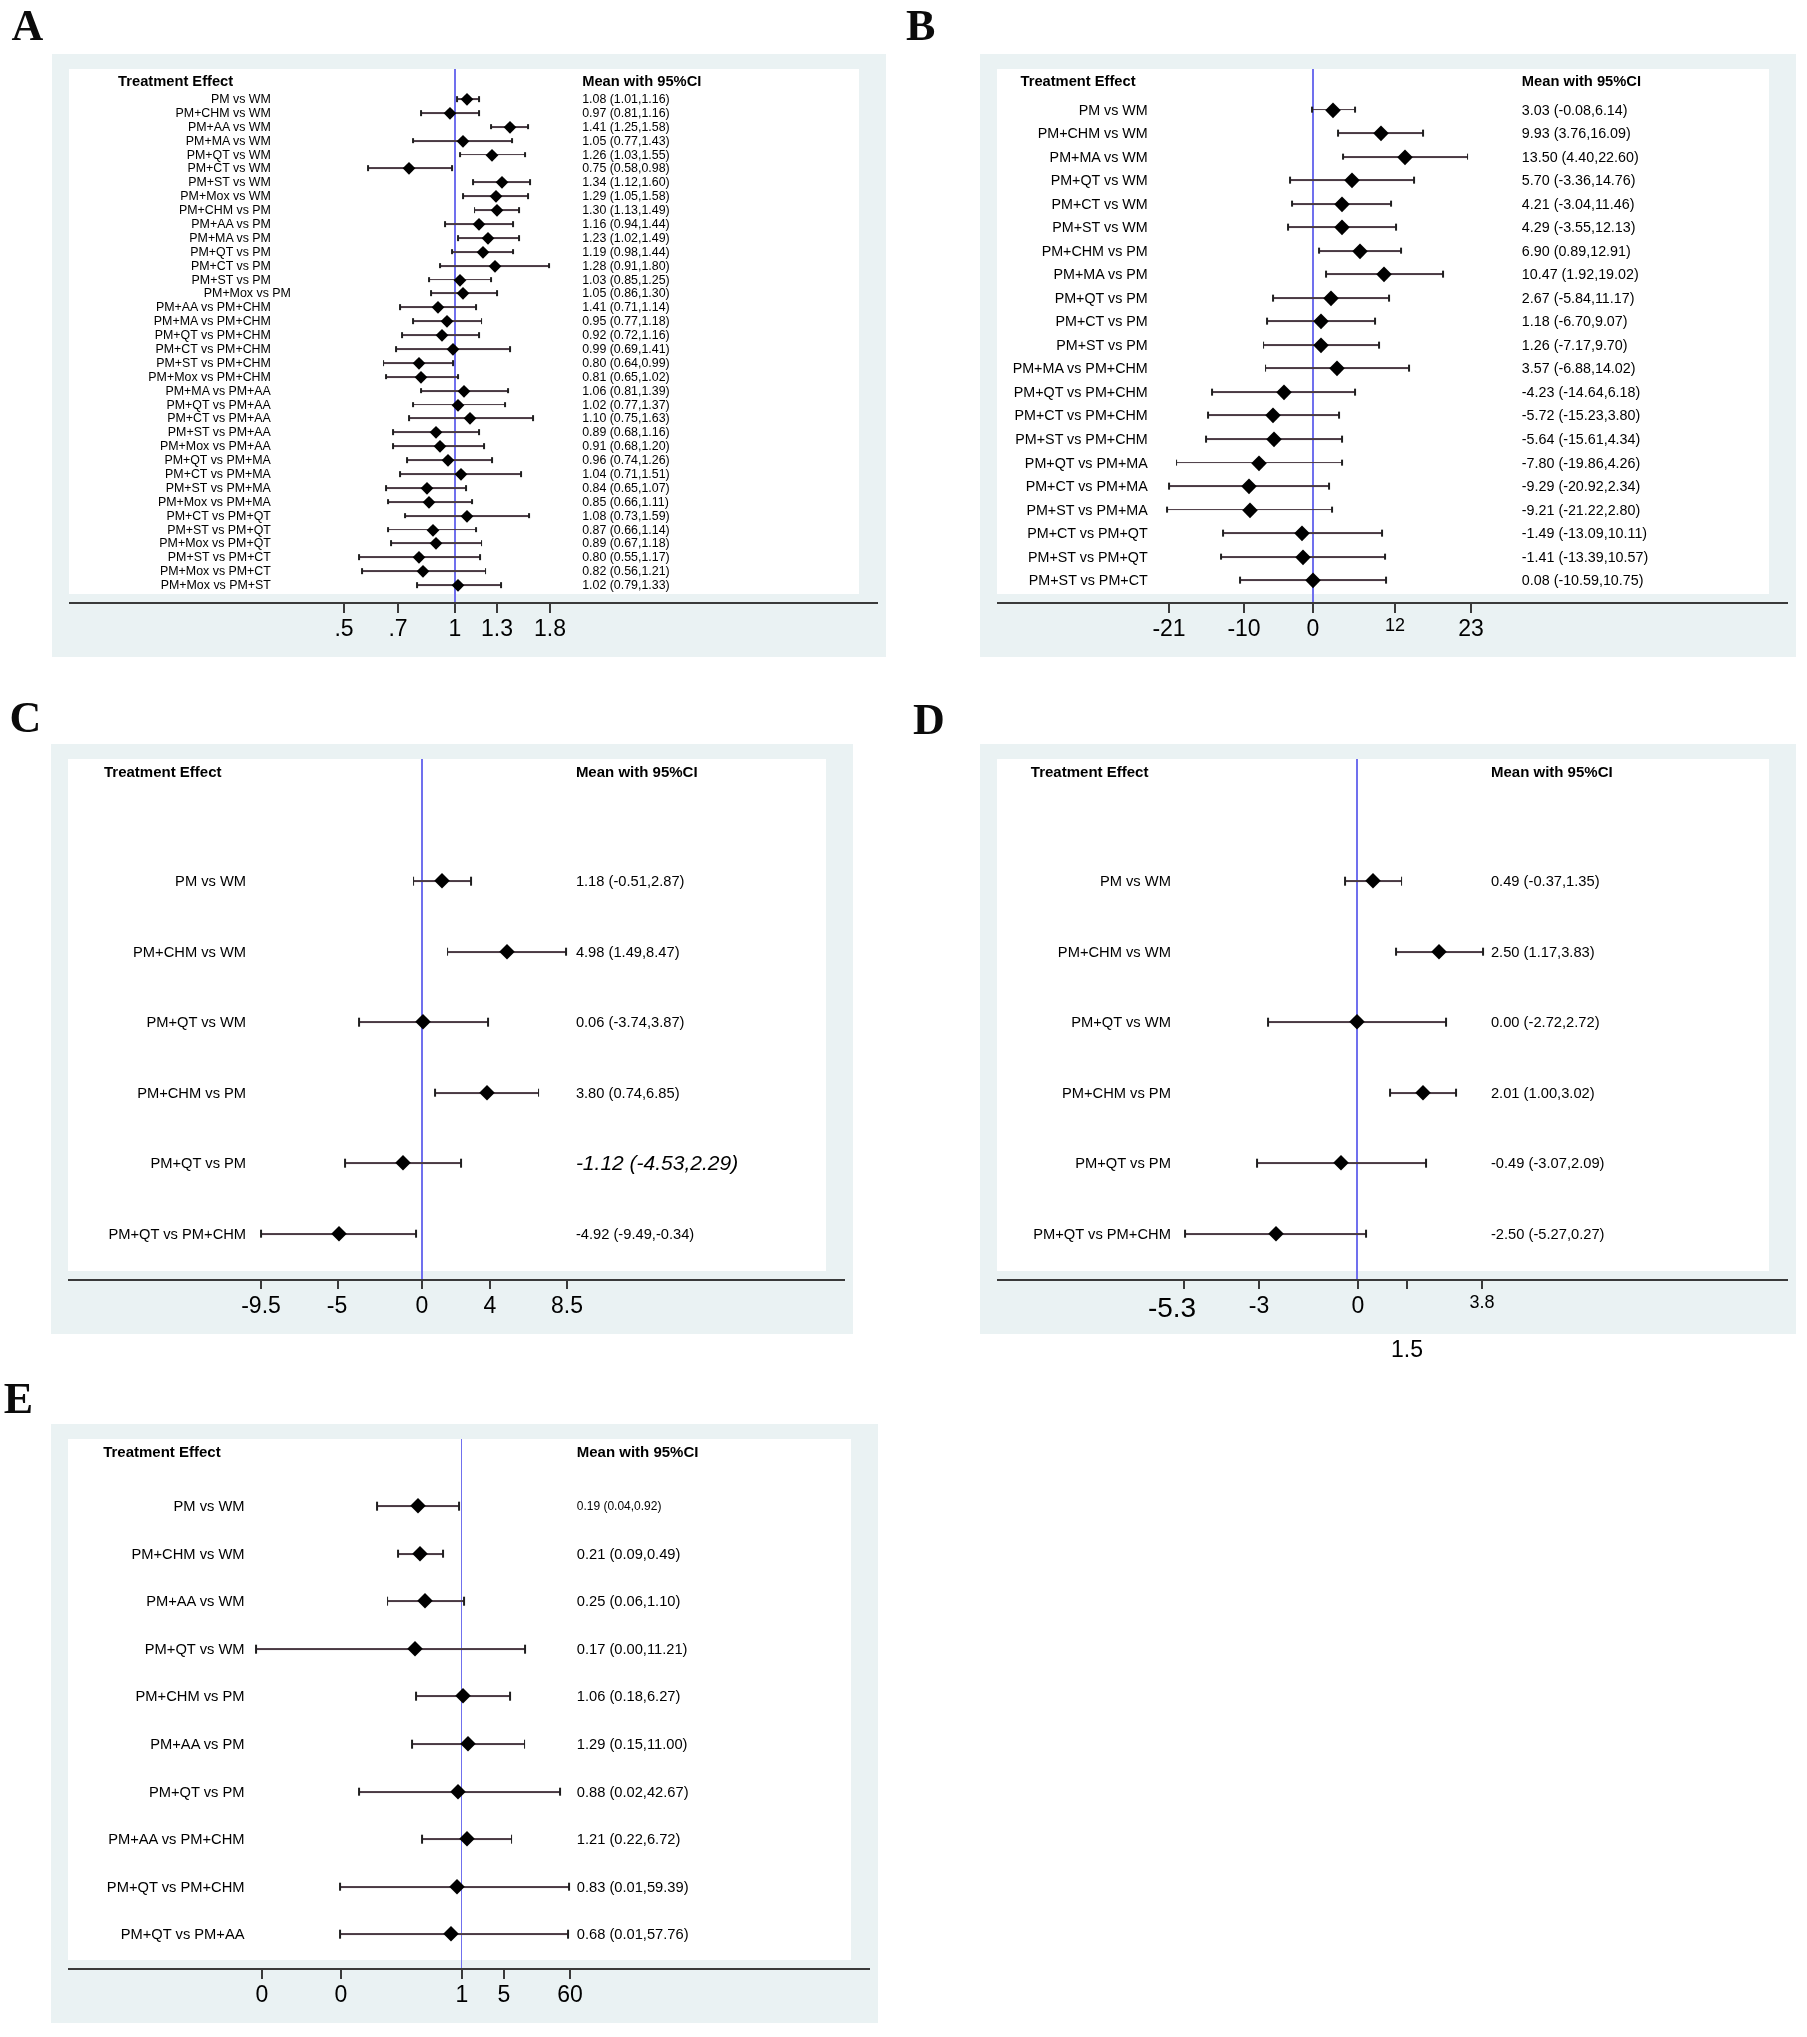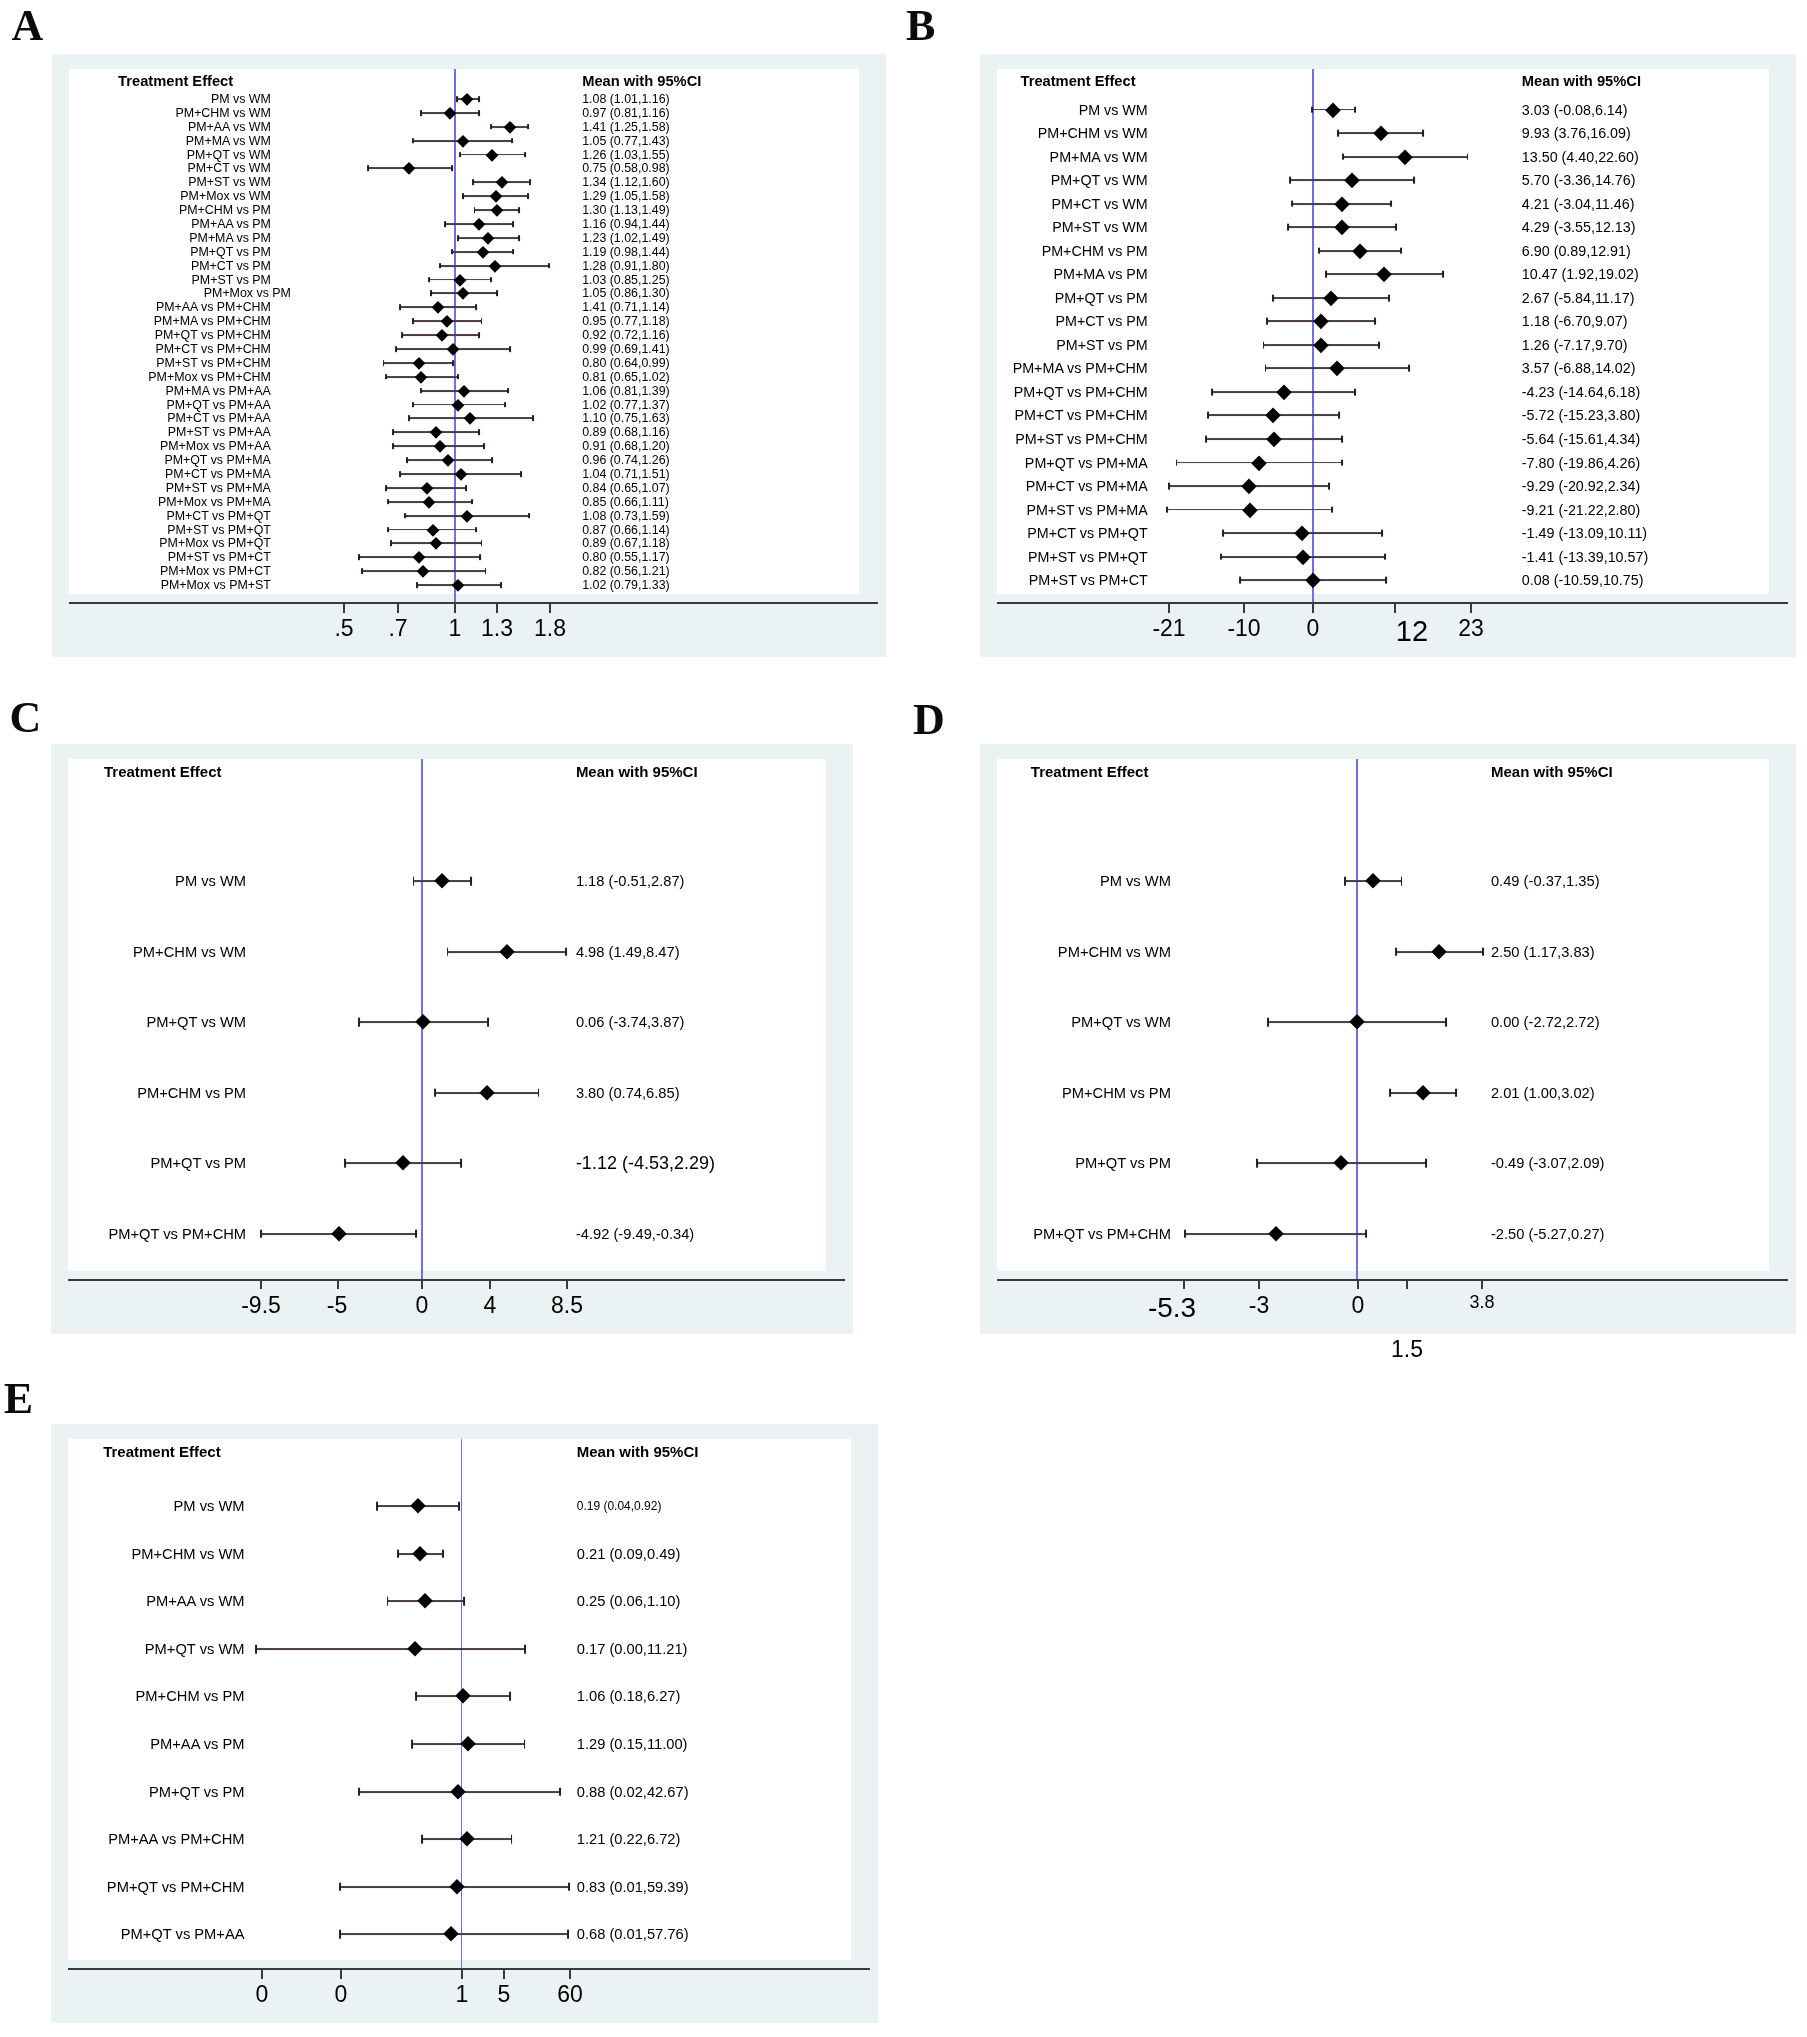--- a/index.html
+++ b/index.html
@@ -623,21 +623,21 @@
         </div>
       </div>
       <div style="position: absolute; left: 17px; right: 7.6px; top: 548px; height: 1.9px; background: rgb(58, 58, 58);"></div>
       <div style="position: absolute; left: 188px; top: 550px; width: 1.9px; height: 8.6px; background: rgb(58, 58, 58);"></div>
       <div class="axis-tick-label" style="left: 189px; top: 561px; font-size: 23px;">-21</div>
       <div style="position: absolute; left: 263px; top: 550px; width: 1.9px; height: 8.6px; background: rgb(58, 58, 58);"></div>
       <div class="axis-tick-label" style="left: 264px; top: 561px; font-size: 23px;">-10</div>
       <div style="position: absolute; left: 332px; top: 550px; width: 1.9px; height: 8.6px; background: rgb(58, 58, 58);"></div>
       <div class="axis-tick-label" style="left: 333px; top: 561px; font-size: 23px;">0</div>
       <div style="position: absolute; left: 414px; top: 550px; width: 1.9px; height: 8.6px; background: rgb(58, 58, 58);"></div>
-      <div class="axis-tick-label" style="left: 432px; top: 561px; font-size: 29px;">12</div>
+      <div class="axis-tick-label" style="left: 415px; top: 561px; font-size: 18px;">12</div>
       <div style="position: absolute; left: 490px; top: 550px; width: 1.9px; height: 8.6px; background: rgb(58, 58, 58);"></div>
       <div class="axis-tick-label" style="left: 491px; top: 561px; font-size: 23px;">23</div>
     </div>
     <div class="panel" style="left: 51px; top: 744px; width: 802px; height: 590px; background: rgb(234, 242, 243);">
       <div class="plot-box" style="inset: 15px 27px 63px 17px; background: rgb(255, 255, 255);">
         <div style="position: absolute; top: 0px; bottom: -7.6px; width: 1.9px; background: rgb(112, 112, 238); left: calc(46.732% - 1px);"></div>
         <div class="col-header" style="left: 0px; top: 3.8px; width: 25%; text-align: center; font-size: 15px;">Treatment Effect</div>
         <div class="col-header" style="left: calc(66% + 7.6px); top: 3.8px; font-size: 15px;">Mean with 95%CI</div>
         <div style="position: absolute; inset: 34px 0px 1.9px; display: flex; flex-direction: column; padding-top: 53px;">
           <div style="flex: 1 1 0px; position: relative; min-height: 0px;">
@@ -681,21 +681,21 @@
             <div class="ci-text" style="left: calc(66% + 7.6px); font-size: 14.7px;">3.80 (0.74,6.85)</div>
           </div>
           <div style="flex: 1 1 0px; position: relative; min-height: 0px;">
             <div class="row-label" style="left: 0px; width: calc(25% - 11.4px); font-size: 14.7px;">PM+QT vs PM</div>
             <div style="position: absolute; left: 25%; width: 41%; top: 0px; bottom: 0px;">
               <div style="position: absolute; top: 50%; transform: translateY(-50%); height: 1.9px; background: rgb(74, 58, 68); left: 28.25%; width: 37.27%;"></div>
               <div style="position: absolute; top: 50%; left: 28.25%; width: 1.9px; height: 8.6px; background: rgb(31, 31, 31); transform: translate(-50%, -50%);"></div>
               <div style="position: absolute; top: 50%; left: 65.52%; width: 1.9px; height: 8.6px; background: rgb(31, 31, 31); transform: translate(-50%, -50%);"></div>
               <div style="position: absolute; top: 50%; left: 46.89%; width: 11.4px; height: 11.4px; background: rgb(0, 0, 0); transform: translate(-50%, -50%) rotate(45deg);"></div>
             </div>
-            <div class="ci-text" style="left: calc(66% + 7.6px); font-size: 18px;">-1.12 (-4.53,2.29)</div>
+            <div class="ci-text" style="left: calc(66% + 7.6px); font-size: 21px; font-style: italic;">-1.12 (-4.53,2.29)</div>
           </div>
           <div style="flex: 1 1 0px; position: relative; min-height: 0px;">
             <div class="row-label" style="left: 0px; width: calc(25% - 11.4px); font-size: 14.7px;">PM+QT vs PM+CHM</div>
             <div style="position: absolute; left: 25%; width: 41%; top: 0px; bottom: 0px;">
               <div style="position: absolute; top: 50%; transform: translateY(-50%); height: 1.9px; background: rgb(74, 58, 68); left: 1.15%; width: 50%;"></div>
               <div style="position: absolute; top: 50%; left: 1.15%; width: 1.9px; height: 8.6px; background: rgb(31, 31, 31); transform: translate(-50%, -50%);"></div>
               <div style="position: absolute; top: 50%; left: 51.15%; width: 1.9px; height: 8.6px; background: rgb(31, 31, 31); transform: translate(-50%, -50%);"></div>
               <div style="position: absolute; top: 50%; left: 26.12%; width: 11.4px; height: 11.4px; background: rgb(0, 0, 0); transform: translate(-50%, -50%) rotate(45deg);"></div>
             </div>
             <div class="ci-text" style="left: calc(66% + 7.6px); font-size: 14.7px;">-4.92 (-9.49,-0.34)</div>

